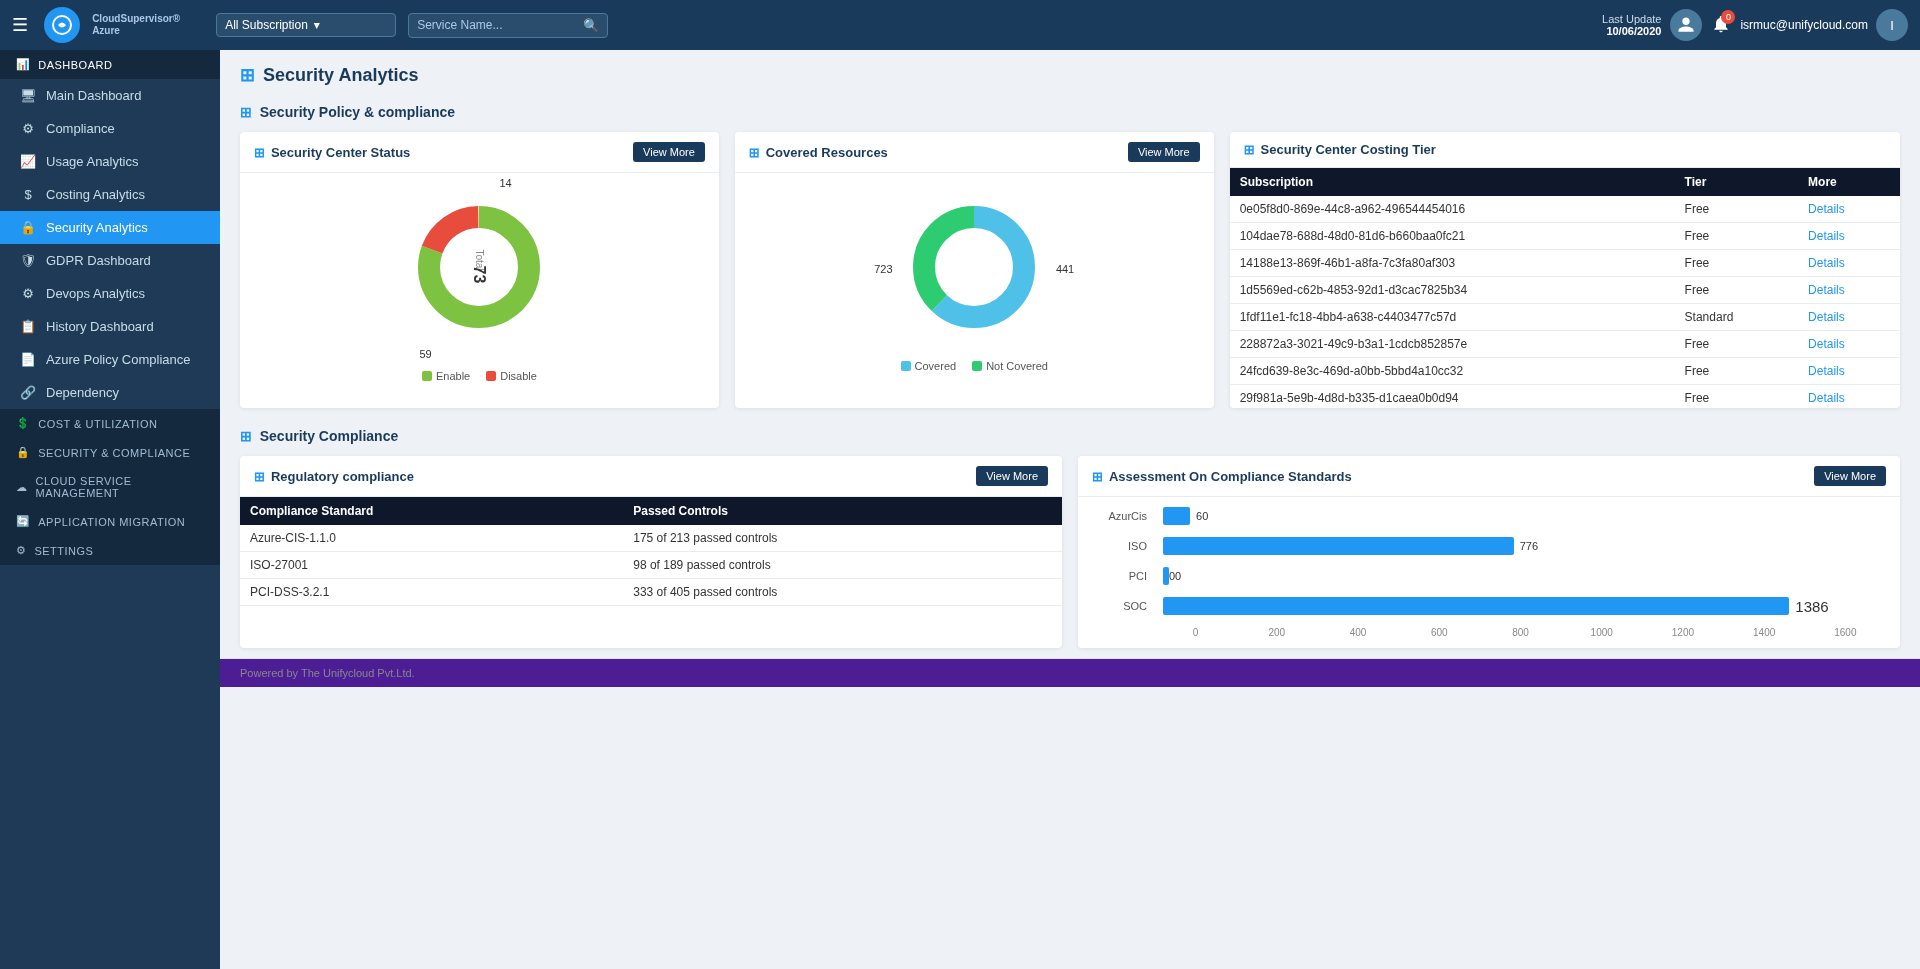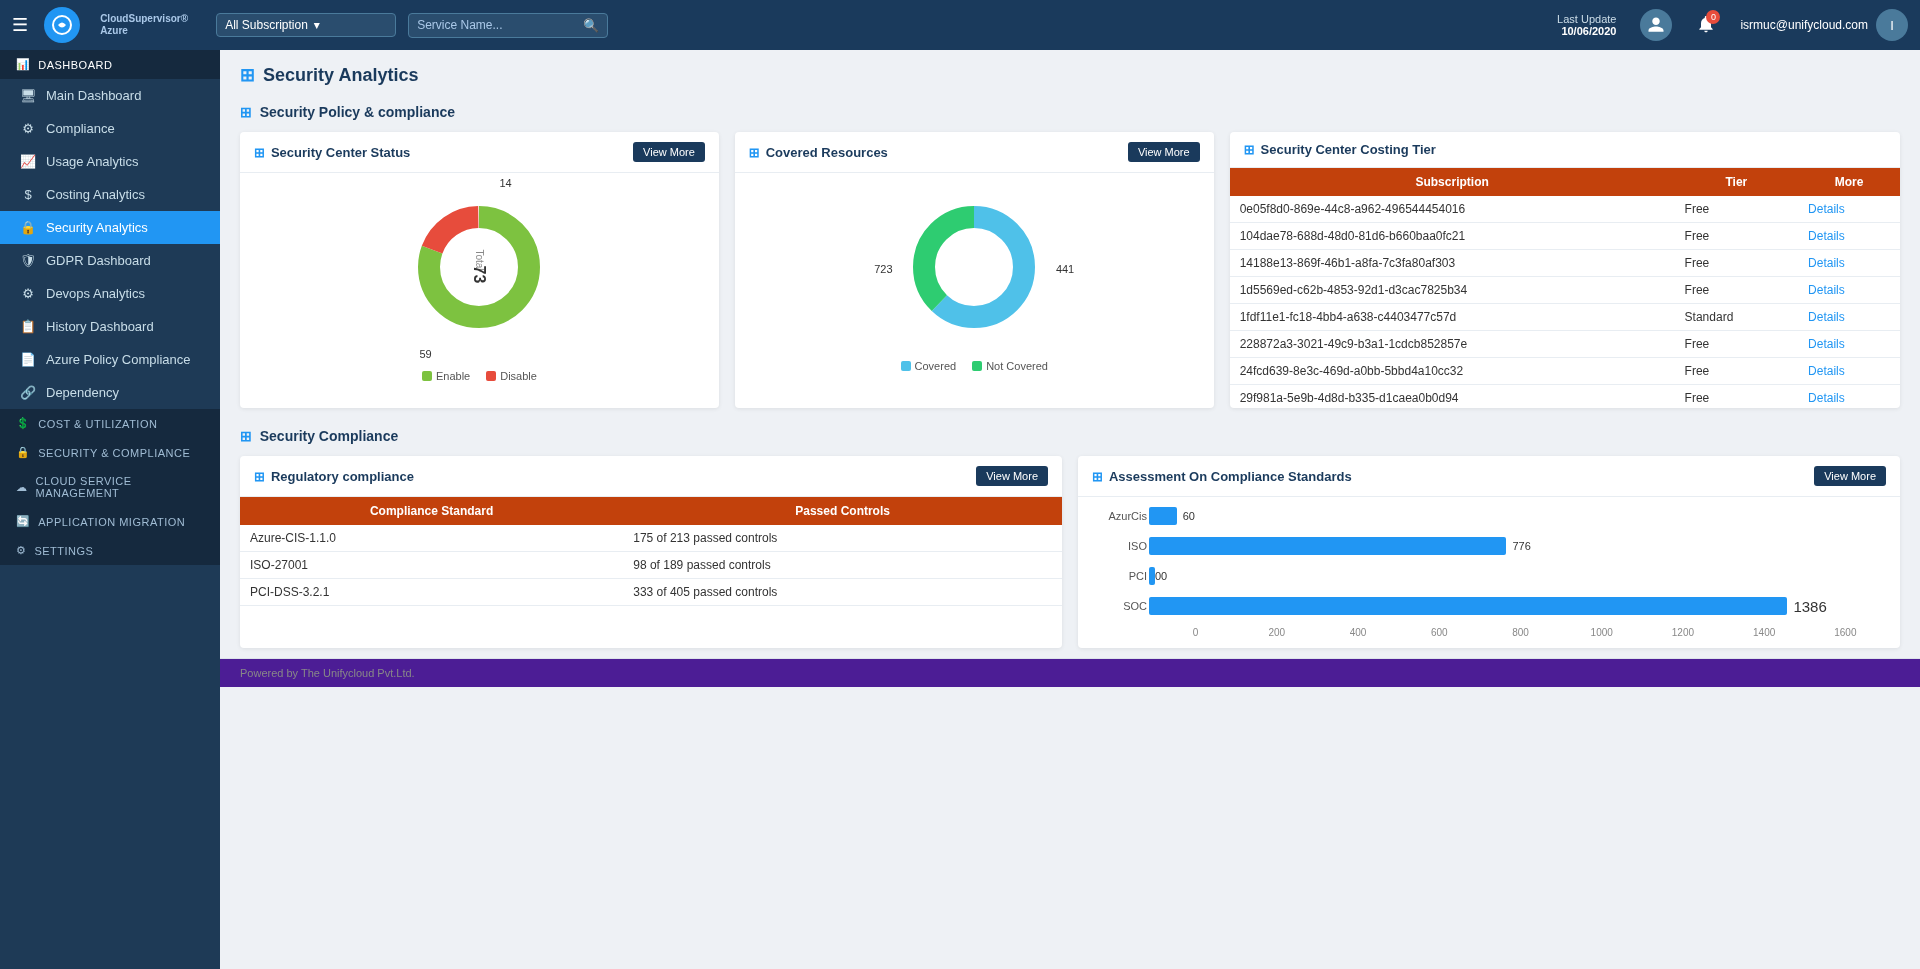--- a/index.html
+++ b/index.html
@@ -9,30 +9,30 @@
     .topnav {
       background: #1a3a5c;
       height: 50px;
       display: flex;
       align-items: center;
       padding: 0 12px;
       gap: 12px;
       flex-shrink: 0;
       z-index: 100;
     }
-    .topnav-logo { display: flex; align-items: center; gap: 20px; color: white; font-size: 15px; font-weight: bold; min-width: 160px; }
+    .topnav-logo { display: flex; align-items: center; gap: 12px; color: white; font-size: 15px; font-weight: bold; min-width: 160px; }
     .topnav-logo .logo-icon { width: 36px; height: 36px; background: #2196f3; border-radius: 50%; display: flex; align-items: center; justify-content: center; color: white; font-size: 16px; }
     .topnav-logo .logo-text { color: white; font-size: 14px; line-height: 1.2; }
     .topnav-logo .logo-text span { font-size: 10px; color: #aac8e8; display: block; }
     .hamburger { color: white; font-size: 18px; cursor: pointer; margin-right: 4px; }
     .subscription-select { display: flex; align-items: center; background: #2a4d6e; border: 1px solid #4a7a9b; border-radius: 4px; padding: 4px 8px; color: white; font-size: 12px; gap: 6px; min-width: 180px; cursor: pointer; }
     .service-search { display: flex; align-items: center; background: #2a4d6e; border: 1px solid #4a7a9b; border-radius: 4px; padding: 4px 8px; color: white; min-width: 200px; }
     .service-search input { background: transparent; border: none; color: white; outline: none; font-size: 12px; flex: 1; }
     .service-search input::placeholder { color: #aac8e8; }
-    .topnav-right { margin-left: auto; display: flex; align-items: center; gap: 24px; color: white; }
+    .topnav-right { margin-left: auto; display: flex; align-items: center; gap: 9px; color: white; }
     .last-update { font-size: 11px; text-align: right; color: #ccdde8; }
     .last-update .date { font-weight: bold; color: white; }
     .user-icon { width: 32px; height: 32px; background: #4a7a9b; border-radius: 50%; display: flex; align-items: center; justify-content: center; cursor: pointer; }
     .bell-wrap { position: relative; cursor: pointer; }
     .bell-badge { position: absolute; top: -4px; right: -4px; background: #e74c3c; color: white; border-radius: 50%; width: 14px; height: 14px; font-size: 9px; display: flex; align-items: center; justify-content: center; }
     .user-profile { display: flex; align-items: center; gap: 8px; color: white; font-size: 12px; cursor: pointer; }
     .avatar { width: 32px; height: 32px; background: #4a7a9b; border-radius: 50%; overflow: hidden; display: flex; align-items: center; justify-content: center; color: white; font-size: 13px; }
 
     
     .app-body { display: flex; flex: 1; overflow: hidden; }
@@ -138,27 +138,27 @@
     .card-body { padding: 14px; }
 
     
     .donut-wrap { display: flex; flex-direction: column; align-items: center; padding: 10px 0; }
     .donut-legend { display: flex; gap: 16px; margin-top: 10px; font-size: 11px; color: #555; }
     .legend-item { display: flex; align-items: center; gap: 4px; }
     .legend-dot { width: 10px; height: 10px; border-radius: 2px; }
 
     
     .data-table { width: 100%; border-collapse: collapse; font-size: 12px; }
-    .data-table th { background: #c2410c; color: white; padding: 7px 10px; text-align: center; font-weight: 600; font-size: 12px; }
+    .data-table th { background: #0f172a; color: white; padding: 7px 10px; text-align: left; font-weight: 600; font-size: 12px; }
     .data-table td { padding: 6px 10px; border-bottom: 1px solid #e8edf2; color: #333; }
     .link-blue { color: #2196f3; text-decoration: none; cursor: pointer; }
 
     
     .bar-chart-area { padding: 10px 14px; }
-    .bar-row { display: flex; align-items: center; margin-bottom: 12px; gap: 2px; }
+    .bar-row { display: flex; align-items: center; margin-bottom: 12px; gap: 16px; }
     .bar-label { width: 55px; text-align: right; font-size: 11px; color: #555; flex-shrink: 0; }
     .bar-outer { flex: 1; position: relative; height: 18px; }
     .bar-inner { height: 100%; background: #2196f3; border-radius: 2px; display: flex; align-items: center; justify-content: flex-end; padding-right: 6px; }
     .bar-axis { display: flex; gap: 0; padding-left: 63px; margin-top: 4px; }
     .axis-label { flex: 1; font-size: 10px; color: #888; text-align: center; }
     .chart-legend { display: flex; align-items: center; gap: 6px; padding-left: 63px; margin-top: 8px; font-size: 11px; color: #555; }
     .chart-legend-dot { width: 12px; height: 12px; background: #2196f3; display: inline-block; }
 
     
     .compliance-card { flex: 1; min-width: 0; }

